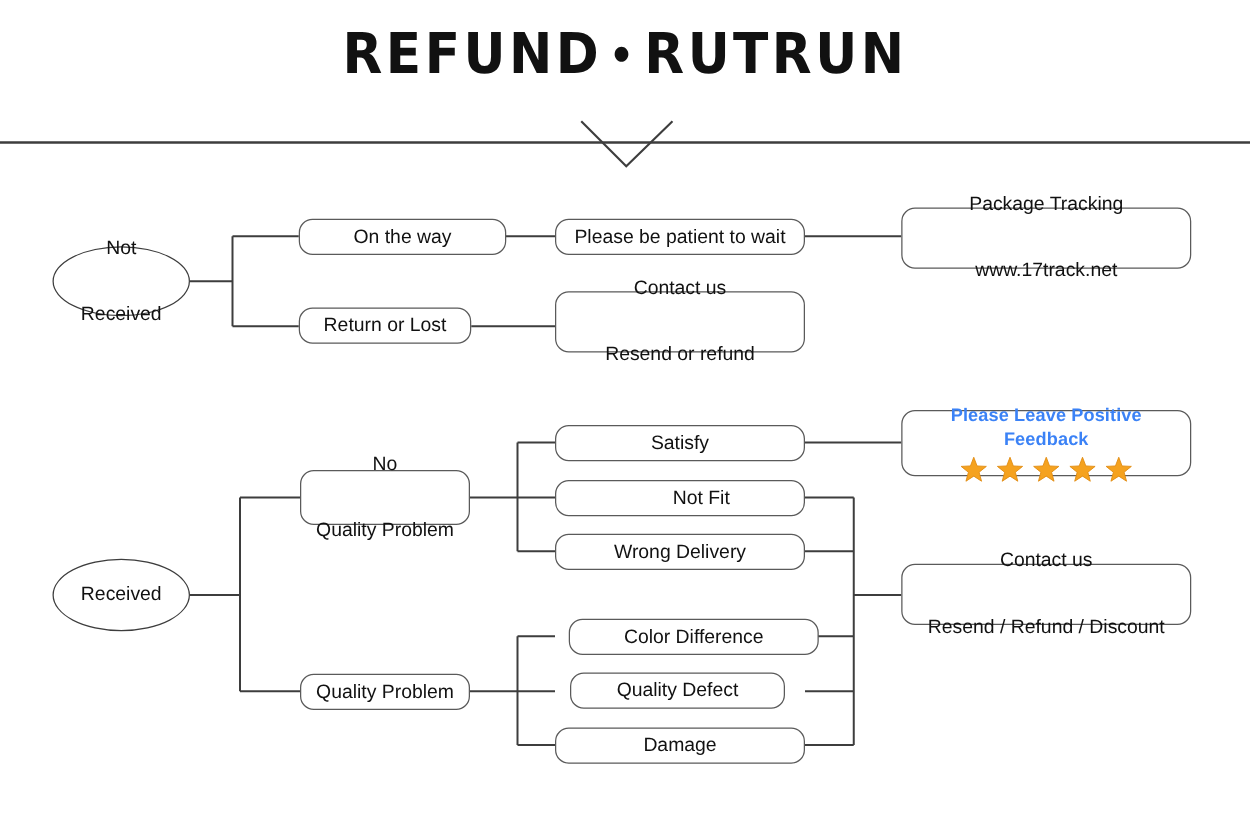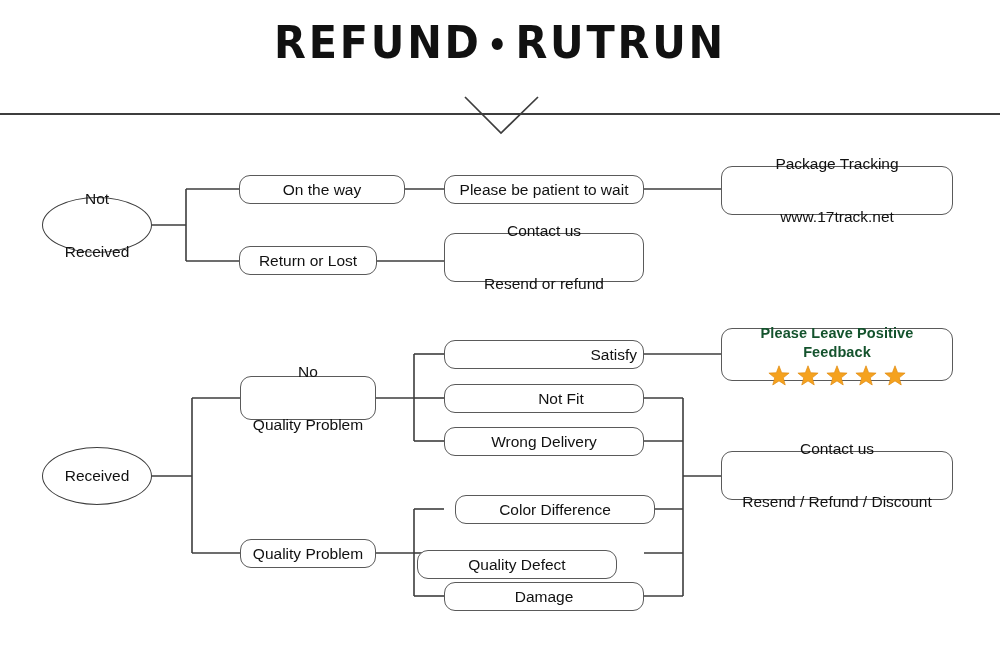--- a/index.html
+++ b/index.html
@@ -78,21 +78,21 @@
   
   .feedback {
     flex-direction: column;
     justify-content: center;
     gap: 2px;
     padding-top: 2px;
   }
   .feedback .fb-label {
     font-size: 14.5px;
     font-weight: 700;
-    color: #14532d;
+    color: #3b82f6;
     letter-spacing: 0.1px;
   }
   .stars {
     display: flex;
     gap: 7px;
     line-height: 1;
     margin-top: 1px;
   }
   .star {
     width: 22px;
@@ -196,37 +196,37 @@
     <span class="txt">
       <span>No</span><br>
       <span class="line2">Quality Problem</span>
     </span>
   </div>
 
   <div class="node" style="left:240px; top:539px; width:136px; height:29px;">
     <span class="txt">Quality Problem</span>
   </div>
 
-  <div class="node" style="left:444px; top:340px; width:200px; height:29px;text-align:right;">
+  <div class="node" style="left:444px; top:340px; width:200px; height:29px;">
     <span class="txt">Satisfy</span>
   </div>
 
   <div class="node" style="left:444px; top:384px; width:200px; height:29px;padding-left:40px;">
     <span class="txt">Not Fit</span>
   </div>
 
   <div class="node" style="left:444px; top:427px; width:200px; height:29px;">
     <span class="txt">Wrong Delivery</span>
   </div>
 
   <div class="node" style="left:455px; top:495px; width:200px; height:29px;">
     <span class="txt">Color Difference</span>
   </div>
 
-  <div class="node" style="left:417px; top:538px; width:200px; height:29px;margin-top:12px;">
+  <div class="node" style="left:456px; top:538px; width:172px; height:29px;">
     <span class="txt">Quality Defect</span>
   </div>
 
   <div class="node" style="left:444px; top:582px; width:200px; height:29px;">
     <span class="txt">Damage</span>
   </div>
 
   <div class="node feedback" style="left:721px; top:328px; width:232px; height:53px;">
     <span class="fb-label">Please Leave Positive Feedback</span>
     <span class="stars" id="star-row">

